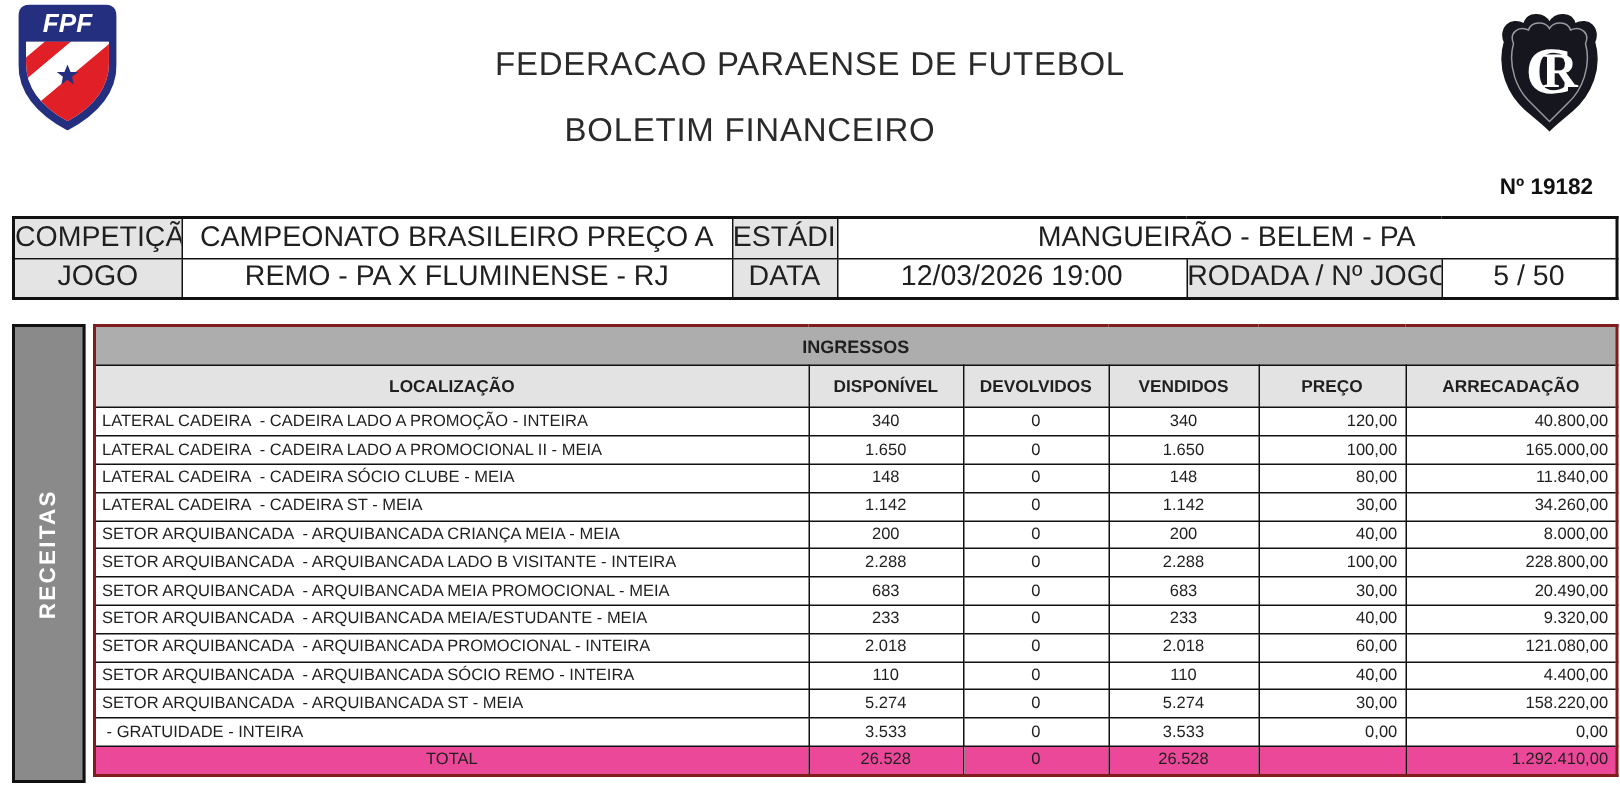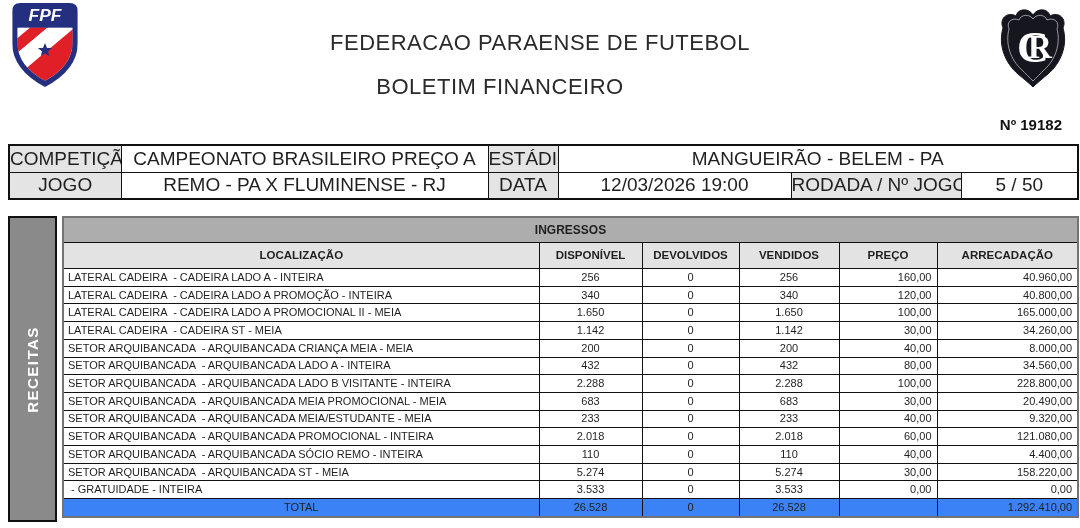--- a/index.html
+++ b/index.html
@@ -25,28 +25,28 @@
   .info-table td.lbl { background:#e4e4e4; }
 
   
   .receitas-bar { position:absolute; left:8px; top:216px; width:49px; height:306px;
                   background:#8a8a8a; border:2px solid #111;
                   display:flex; align-items:center; justify-content:center; }
   .receitas-bar span { transform:rotate(-90deg); color:#ffffff; font-weight:bold;
                        font-size:15px; letter-spacing:1.5px; white-space:nowrap; }
 
   
-  .tickets-table { position:absolute; left:62px; top:216px; width:1015px; height:302px; border:2px solid #737373; }
+  .tickets-table { position:absolute; left:62px; top:216px; width:1015px; height:302px; border:2px solid #7f1d1d; }
   .tickets-table .section-row th { background:#adadad; font-weight:bold; font-size:12px; height:17px; text-align:center; }
   .tickets-table .cols-row th { background:#e3e3e3; font-weight:bold; font-size:11.5px; height:18px; text-align:center; }
   .tickets-table td { font-size:11px; line-height:1; padding:0; }
   .tickets-table td.c0 { text-align:left; padding-left:4px; }
   .tickets-table td.c1, .tickets-table td.c2, .tickets-table td.c3 { text-align:center; }
   .tickets-table td.c4, .tickets-table td.c5 { text-align:right; padding-right:5px; }
-  .tickets-table tr.total-row td { background:#3b82f6; }
+  .tickets-table tr.total-row td { background:#ec4899; }
   .tickets-table tr.total-row td.c0 { text-align:center; padding-left:0; }
 </style>
 </head>
 <body>
 
 <div class="logo" id="fpf-logo">
   <svg width="70" height="86" viewBox="0 0 68 84">
     <defs>
       <clipPath id="fpfOuter">
         <path d="M34 1 L58 1 Q66 1 66 9 L66 40 Q66 66 34 83 Q2 66 2 40 L2 9 Q2 1 10 1 Z"></path>
@@ -134,66 +134,58 @@
     <th>LOCALIZAÇÃO</th>
     <th>DISPONÍVEL</th>
     <th>DEVOLVIDOS</th>
     <th>VENDIDOS</th>
     <th>PREÇO</th>
     <th>ARRECADAÇÃO</th>
   </tr>
   </tbody>
     <tbody>
       <tr>
-        <td class="c0">LATERAL CADEIRA  - CADEIRA LADO A - INTEIRA</td>
-        <td class="c1">256</td>
-        <td class="c2">0</td>
-        <td class="c3">256</td>
-        <td class="c4">160,00</td>
-        <td class="c5">40.960,00</td>
-      </tr>
-      <tr>
         <td class="c0">LATERAL CADEIRA  - CADEIRA LADO A PROMOÇÃO - INTEIRA</td>
         <td class="c1">340</td>
         <td class="c2">0</td>
         <td class="c3">340</td>
         <td class="c4">120,00</td>
         <td class="c5">40.800,00</td>
       </tr>
       <tr>
         <td class="c0">LATERAL CADEIRA  - CADEIRA LADO A PROMOCIONAL II - MEIA</td>
         <td class="c1">1.650</td>
         <td class="c2">0</td>
         <td class="c3">1.650</td>
         <td class="c4">100,00</td>
         <td class="c5">165.000,00</td>
       </tr>
       <tr>
+        <td class="c0">LATERAL CADEIRA  - CADEIRA SÓCIO CLUBE - MEIA</td>
+        <td class="c1">148</td>
+        <td class="c2">0</td>
+        <td class="c3">148</td>
+        <td class="c4">80,00</td>
+        <td class="c5">11.840,00</td>
+      </tr>
+      <tr>
         <td class="c0">LATERAL CADEIRA  - CADEIRA ST - MEIA</td>
         <td class="c1">1.142</td>
         <td class="c2">0</td>
         <td class="c3">1.142</td>
         <td class="c4">30,00</td>
         <td class="c5">34.260,00</td>
       </tr>
       <tr>
         <td class="c0">SETOR ARQUIBANCADA  - ARQUIBANCADA CRIANÇA MEIA - MEIA</td>
         <td class="c1">200</td>
         <td class="c2">0</td>
         <td class="c3">200</td>
         <td class="c4">40,00</td>
         <td class="c5">8.000,00</td>
-      </tr>
-      <tr>
-        <td class="c0">SETOR ARQUIBANCADA  - ARQUIBANCADA LADO A - INTEIRA</td>
-        <td class="c1">432</td>
-        <td class="c2">0</td>
-        <td class="c3">432</td>
-        <td class="c4">80,00</td>
-        <td class="c5">34.560,00</td>
       </tr>
       <tr>
         <td class="c0">SETOR ARQUIBANCADA  - ARQUIBANCADA LADO B VISITANTE - INTEIRA</td>
         <td class="c1">2.288</td>
         <td class="c2">0</td>
         <td class="c3">2.288</td>
         <td class="c4">100,00</td>
         <td class="c5">228.800,00</td>
       </tr>
       <tr>

